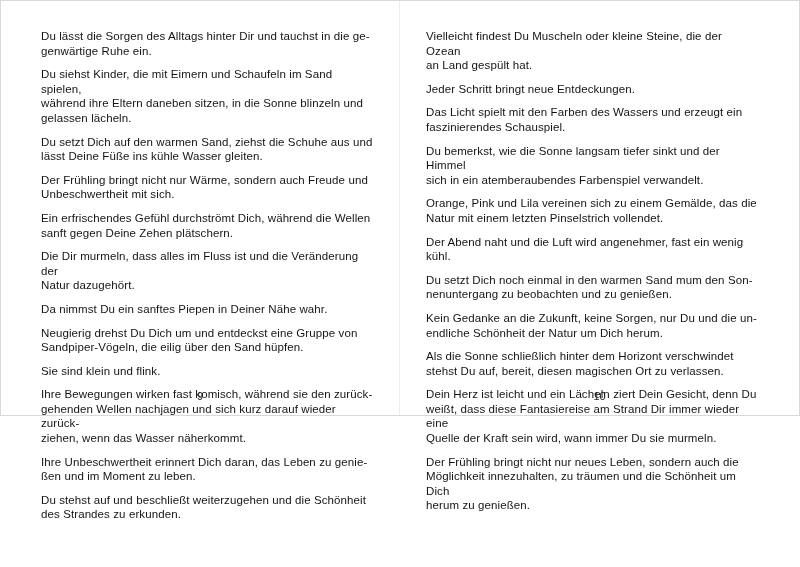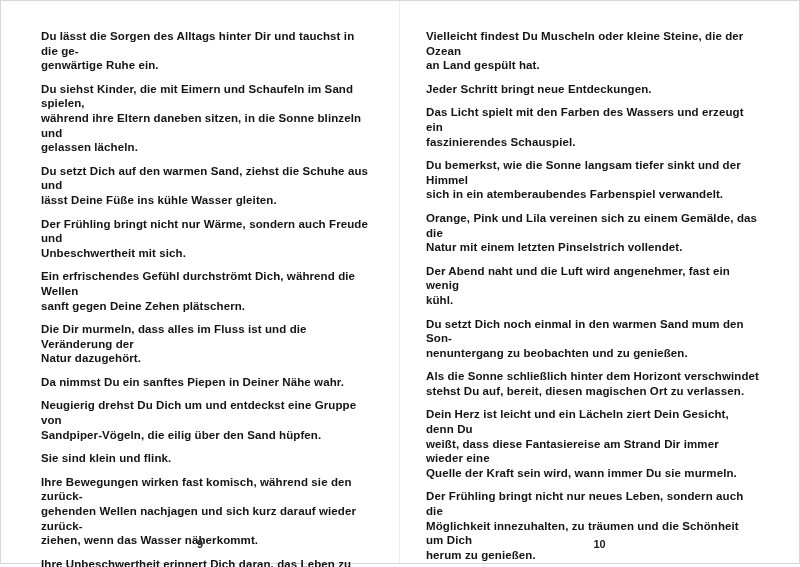--- a/index.html
+++ b/index.html
@@ -4,25 +4,24 @@
 <style>
   * { box-sizing: border-box; }
   html, body { margin: 0; padding: 0; }
   body {
     width: 800px; height: 567px;
     background: #ffffff;
     font-family: "Liberation Sans", sans-serif;
     color: #141414;
   }
   .spread {
-    width: 800px; height: 564px;
+    width: 800px; height: 416px;
     display: flex;
     background: #ffffff;
     border: 1px solid #d8d8d8;
-    font-weight: bold;
   }
   .page {
     width: 50%;
     position: relative;
     background: #ffffff;
   }
   .page-left { border-right: 1px solid #ededed; }
   .page-left .page-body { padding: 28px 26px 0 40px; }
   .page-right .page-body { padding: 28px 40px 0 26px; }
   p.para {
@@ -83,20 +82,22 @@
       <p class="para">Das Licht spielt mit den Farben des Wassers und erzeugt ein
 faszinierendes Schauspiel.</p>
       <p class="para">Du bemerkst, wie die Sonne langsam tiefer sinkt und der Himmel
 sich in ein atemberaubendes Farbenspiel verwandelt.</p>
       <p class="para">Orange, Pink und Lila vereinen sich zu einem Gemälde, das die
 Natur mit einem letzten Pinselstrich vollendet.</p>
       <p class="para">Der Abend naht und die Luft wird angenehmer, fast ein wenig
 kühl.</p>
       <p class="para">Du setzt Dich noch einmal in den warmen Sand mum den Son-
 nenuntergang zu beobachten und zu genießen.</p>
+      <p class="para">Kein Gedanke an die Zukunft, keine Sorgen, nur Du und die un-
+endliche Schönheit der Natur um Dich herum.</p>
       <p class="para">Als die Sonne schließlich hinter dem Horizont verschwindet
 stehst Du auf, bereit, diesen magischen Ort zu verlassen.</p>
       <p class="para">Dein Herz ist leicht und ein Lächeln ziert Dein Gesicht, denn Du
 weißt, dass diese Fantasiereise am Strand Dir immer wieder eine
 Quelle der Kraft sein wird, wann immer Du sie murmeln.</p>
       <p class="para">Der Frühling bringt nicht nur neues Leben, sondern auch die
 Möglichkeit innezuhalten, zu träumen und die Schönheit um Dich
 herum zu genießen.</p>
     </div>
     <div class="page-number">10</div>

